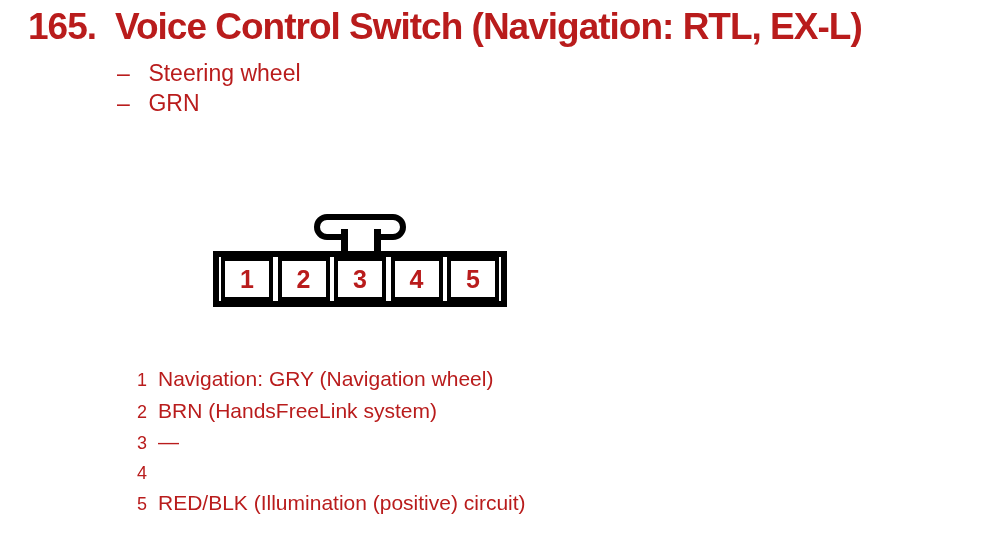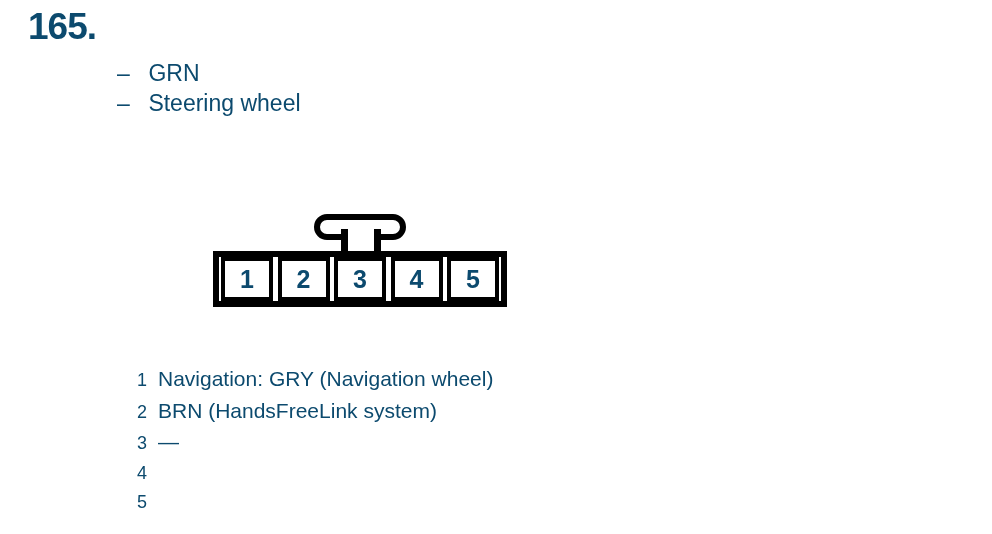--- a/index.html
+++ b/index.html
@@ -5,21 +5,21 @@
   html, body {
     margin: 0;
     padding: 0;
     background: #ffffff;
   }
   .page {
     position: relative;
     width: 992px;
     height: 534px;
     background: #ffffff;
-    color: #0c4a6e;
+    color: #b91c1c;
     font-family: "Liberation Sans", "DejaVu Sans", sans-serif;
     overflow: hidden;
   }
 
   
   .title-row {
     position: absolute;
     top: 6px;
     left: 28px;
     width: 950px;
@@ -119,30 +119,31 @@
     font-size: 18px;
   }
 </style>
 </head>
 <body>
 
 <div class="page">
 
   <div class="title-row">
     <span class="item-no">165.</span>
+    <span class="title-text">Voice Control Switch (Navigation: RTL, EX-L)</span>
   </div>
 
   <div class="attrs">
     <div class="attr-row">
       <span class="dash">–</span>
-      <span>GRN</span>
+      <span>Steering wheel</span>
     </div>
     <div class="attr-row">
       <span class="dash">–</span>
-      <span>Steering wheel</span>
+      <span>GRN</span>
     </div>
   </div>
 
   <div class="connector">
     <div class="tab-pill"></div>
     <div class="tab-stem"></div>
     <div class="body-box">
       <div class="cavity">
         <span>1</span>
       </div>
@@ -172,16 +173,17 @@
     </div>
     <div class="pin-row">
       <span class="pin-num">3</span>
       <span class="pin-desc">—</span>
     </div>
     <div class="pin-row">
       <span class="pin-num">4</span>
     </div>
     <div class="pin-row">
       <span class="pin-num">5</span>
+      <span class="pin-desc">RED/BLK (Illumination (positive) circuit)</span>
     </div>
   </div>
 
 </div>
 
 </body></html>

